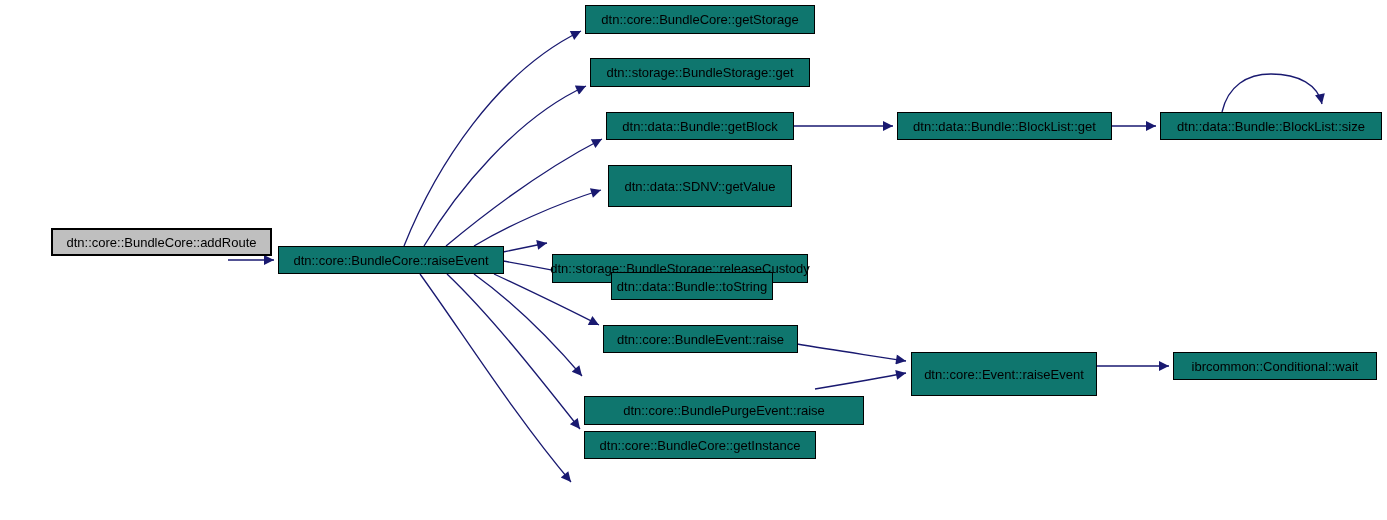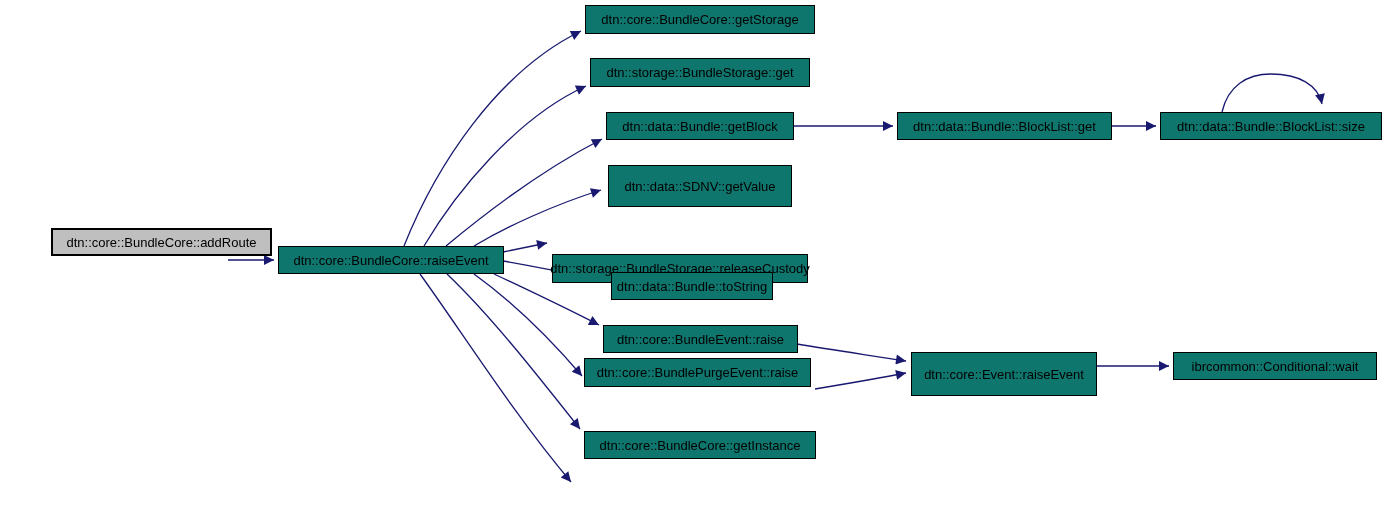--- a/index.html
+++ b/index.html
@@ -72,21 +72,21 @@
   <div class="node" style="left:1160px;top:112px;width:222px;height:28px;">dtn::data::Bundle::BlockList::size</div>
 
   <div class="node" style="left:608px;top:165px;width:184px;height:42px;">dtn::data::SDNV::getValue</div>
 
   <div class="node" style="left:552px;top:217px;width:256px;height:29px;margin-top:37px;">dtn::storage::BundleStorage::releaseCustody</div>
 
   <div class="node" style="left:611px;top:272px;width:162px;height:28px;">dtn::data::Bundle::toString</div>
 
   <div class="node" style="left:603px;top:325px;width:195px;height:28px;">dtn::core::BundleEvent::raise</div>
 
-  <div class="node" style="left:584px;top:358px;width:227px;height:29px;">dtn::core::BundlePurgeEvent::raise</div>
+  <div class="node" style="left:584px;top:396px;width:280px;height:29px;">dtn::core::BundlePurgeEvent::raise</div>
 
   <div class="node" style="left:911px;top:352px;width:186px;height:44px;">dtn::core::Event::raiseEvent</div>
 
   <div class="node" style="left:1173px;top:352px;width:204px;height:28px;">ibrcommon::Conditional::wait</div>
 
   <div class="node" style="left:584px;top:431px;width:232px;height:28px;">dtn::core::BundleCore::getInstance</div>
 
 
 </div>
 

